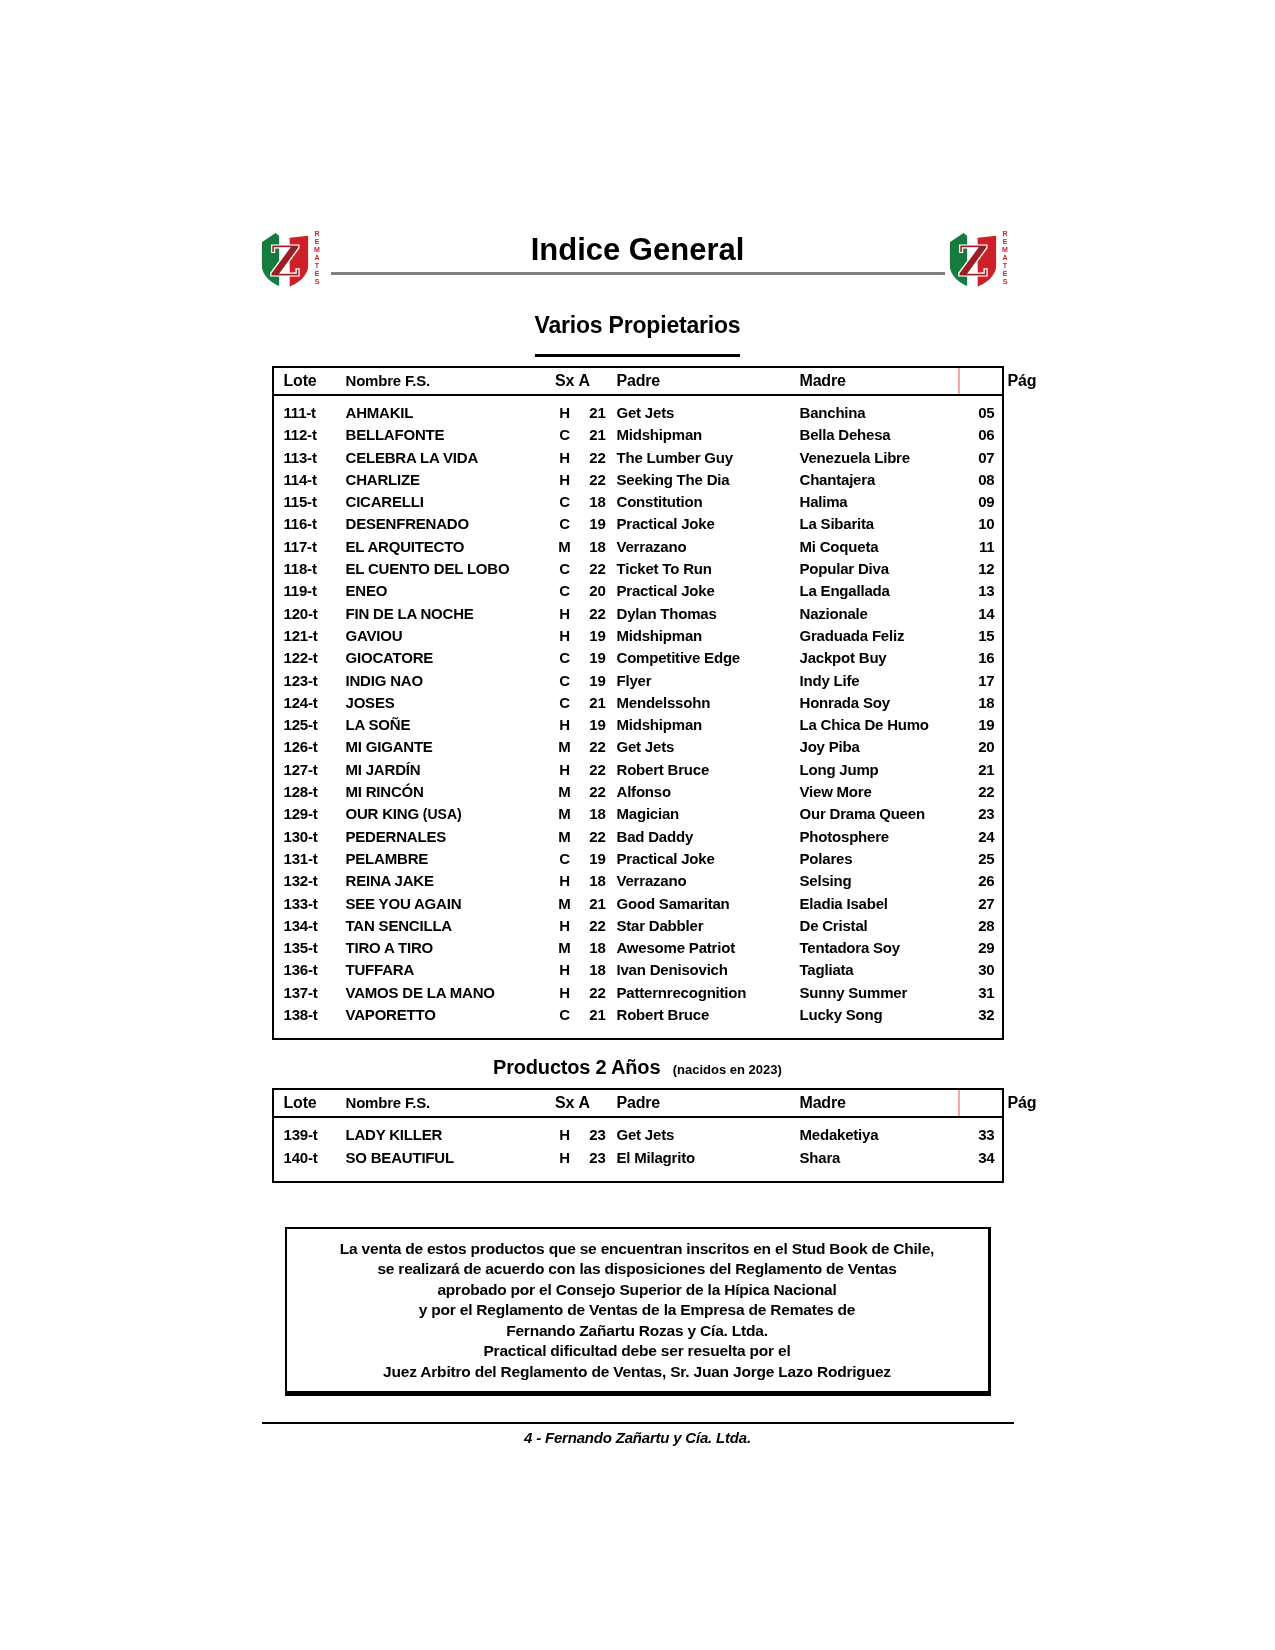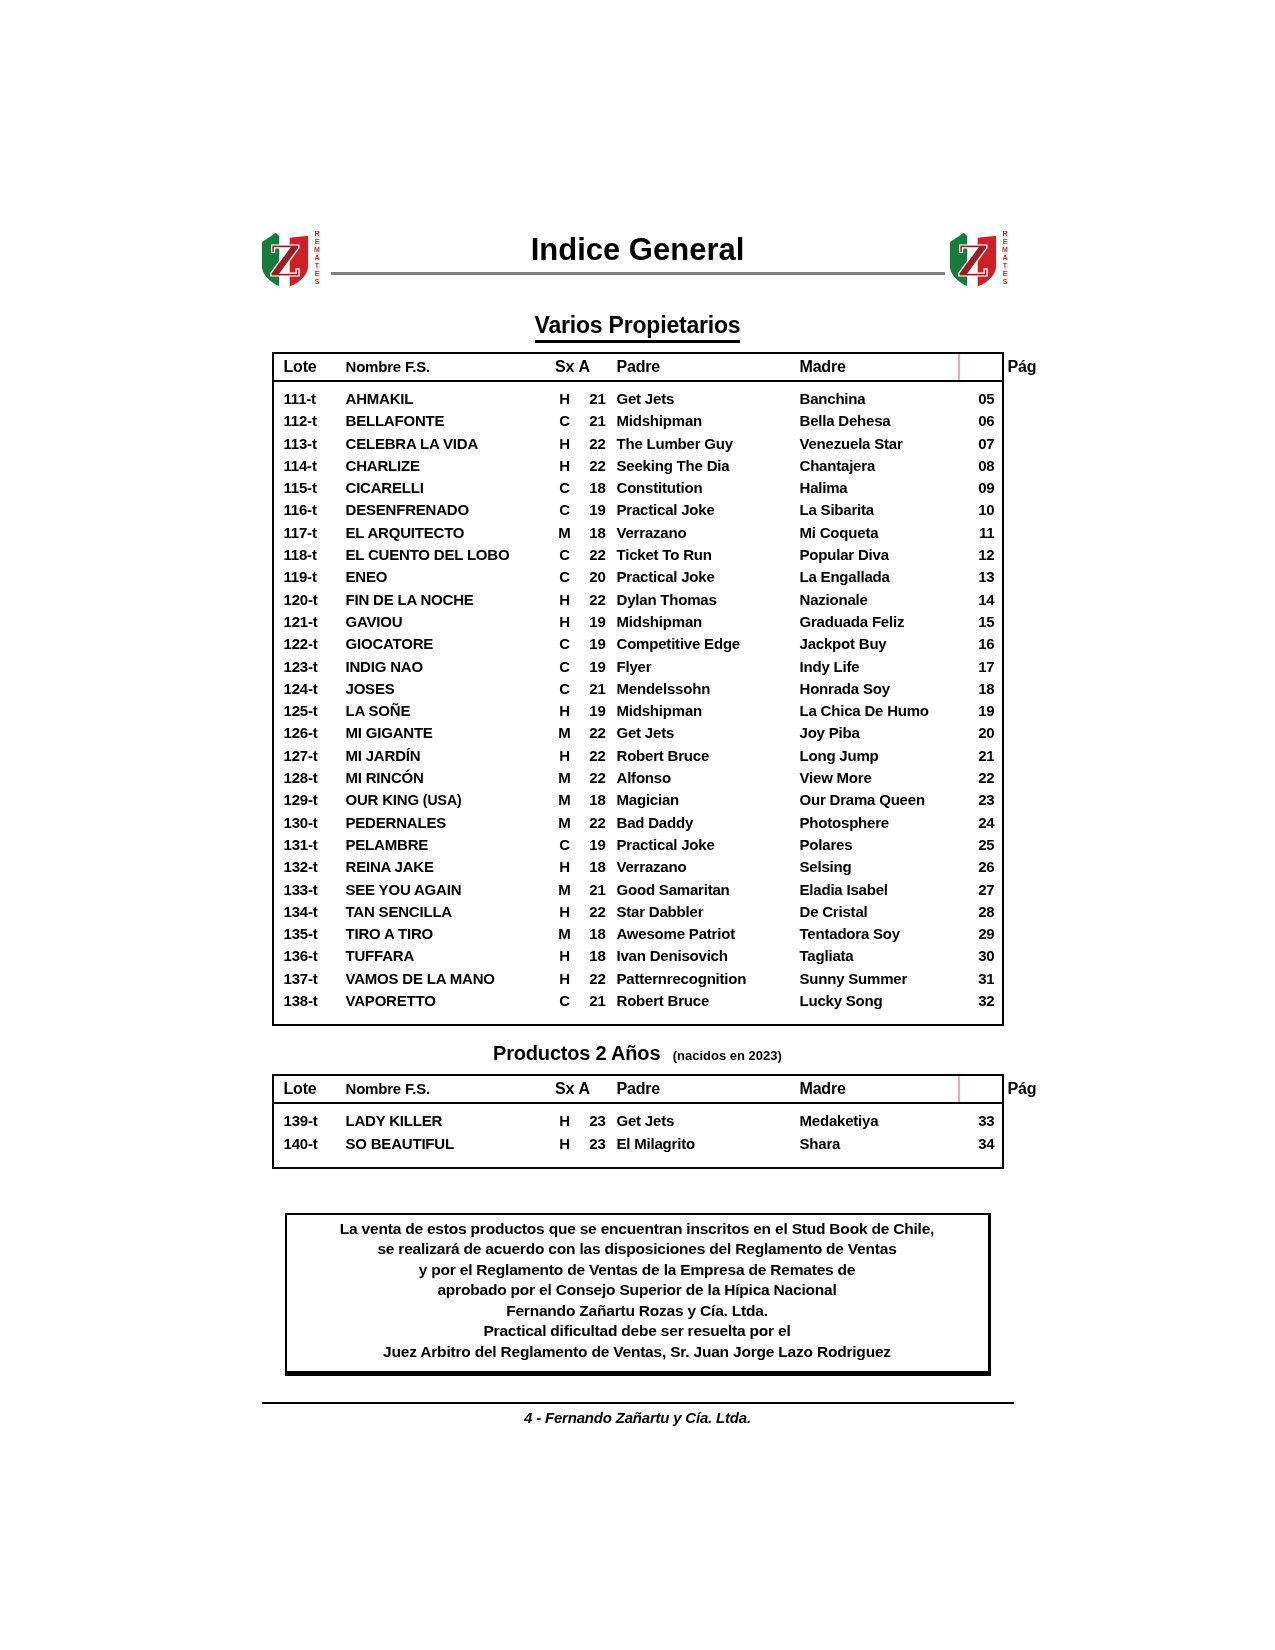--- a/index.html
+++ b/index.html
@@ -24,21 +24,21 @@
     font-size:7px; font-weight:bold; color:#CE2028;
     line-height:9px; letter-spacing:1px; margin-top:2px;
   }
   .header-mid { flex:1; height:44px; border-bottom:3px solid #7f7f7f; text-align:center; }
   .page-title { font-size:31px; font-weight:bold; letter-spacing:0px; line-height:34px; margin-top:5px; }
 
   
   .sec-title { text-align:center; margin-top:16px; }
   .sec-title span {
     display:inline-block; font-size:23px; font-weight:bold;
-    border-bottom:3px solid #000; padding-bottom:1px; letter-spacing:-0.2px;
+    border-bottom:3px solid #000; padding-bottom:15px; letter-spacing:-0.2px;
   }
   .sec2-title { margin-top:56px; }
   .subtitle { text-align:center; margin-top:9px; font-weight:bold; }
   .subtitle .big { font-size:20px; letter-spacing:-0.2px; }
   .subtitle .small { font-size:13px; margin-left:8px; letter-spacing:0; }
 
   
   .idx-table {
     width:732px; margin:9px auto 16px;
     border:2.5px solid #000; box-sizing:border-box;
@@ -58,21 +58,21 @@
   .c-sx, .c-a { text-align:center; }
   .c-madre { padding-left:8px; }
   .c-pag { text-align:right; padding-right:6px; }
   .th-pag { border-left:2px solid #fca5a5;padding-left:48px; }
   .suffix { font-size:14px; letter-spacing:0; }
 
   
   .legal-box {
     width:706px; margin:44px auto 0; box-sizing:border-box;
     border:2px solid #000; border-right-width:3px; border-bottom-width:5px;
-    padding:4px 12px 9px;
+    padding:10px 12px 9px;
     text-align:center; font-weight:bold; font-size:15.5px; line-height:20.5px;
     letter-spacing:-0.2px;
   }
 
   
   .footer-rule { width:752px; margin:26px auto 0; border-top:2.5px solid #000; }
   .footer-text { text-align:center; font-weight:bold; font-style:italic; font-size:15px; margin-top:5px; letter-spacing:-0.2px; }
 </style>
 </head>
 <body>
@@ -154,21 +154,21 @@
     <div class="c-madre">Bella Dehesa</div>
     <div class="c-pag">06</div>
   </div>
 
   <div class="trow">
     <div class="c-lote">113-t</div>
     <div class="c-nombre"><span>CELEBRA LA VIDA</span><span class="suffix"></span></div>
     <div class="c-sx">H</div>
     <div class="c-a">22</div>
     <div class="c-padre">The Lumber Guy</div>
-    <div class="c-madre">Venezuela Star</div>
+    <div class="c-madre">Venezuela Libre</div>
     <div class="c-pag">07</div>
   </div>
 
   <div class="trow">
     <div class="c-lote">114-t</div>
     <div class="c-nombre"><span>CHARLIZE</span><span class="suffix"></span></div>
     <div class="c-sx">H</div>
     <div class="c-a">22</div>
     <div class="c-padre">Seeking The Dia</div>
     <div class="c-madre">Chantajera</div>
@@ -453,23 +453,23 @@
     <div class="c-pag">34</div>
   </div>
 </div>
   </div>
 
   <div class="legal-box">
   <div>La venta de estos productos que se encuentran inscritos en el Stud Book de Chile,</div>
 
   <div>se realizará de acuerdo con las disposiciones del Reglamento de Ventas</div>
 
+  <div>aprobado por el Consejo Superior de la Hípica Nacional</div>
+
   <div>y por el Reglamento de Ventas de la Empresa de Remates de</div>
-
-  <div>aprobado por el Consejo Superior de la Hípica Nacional</div>
 
   <div>Fernando Zañartu Rozas y Cía. Ltda.</div>
 
   <div>Practical dificultad debe ser resuelta por el</div>
 
   <div>Juez Arbitro del Reglamento de Ventas, Sr. Juan Jorge Lazo Rodriguez</div>
 </div>
 
   <div class="footer-rule"></div>
   <div class="footer-text">4 - Fernando Zañartu y Cía. Ltda.</div>

